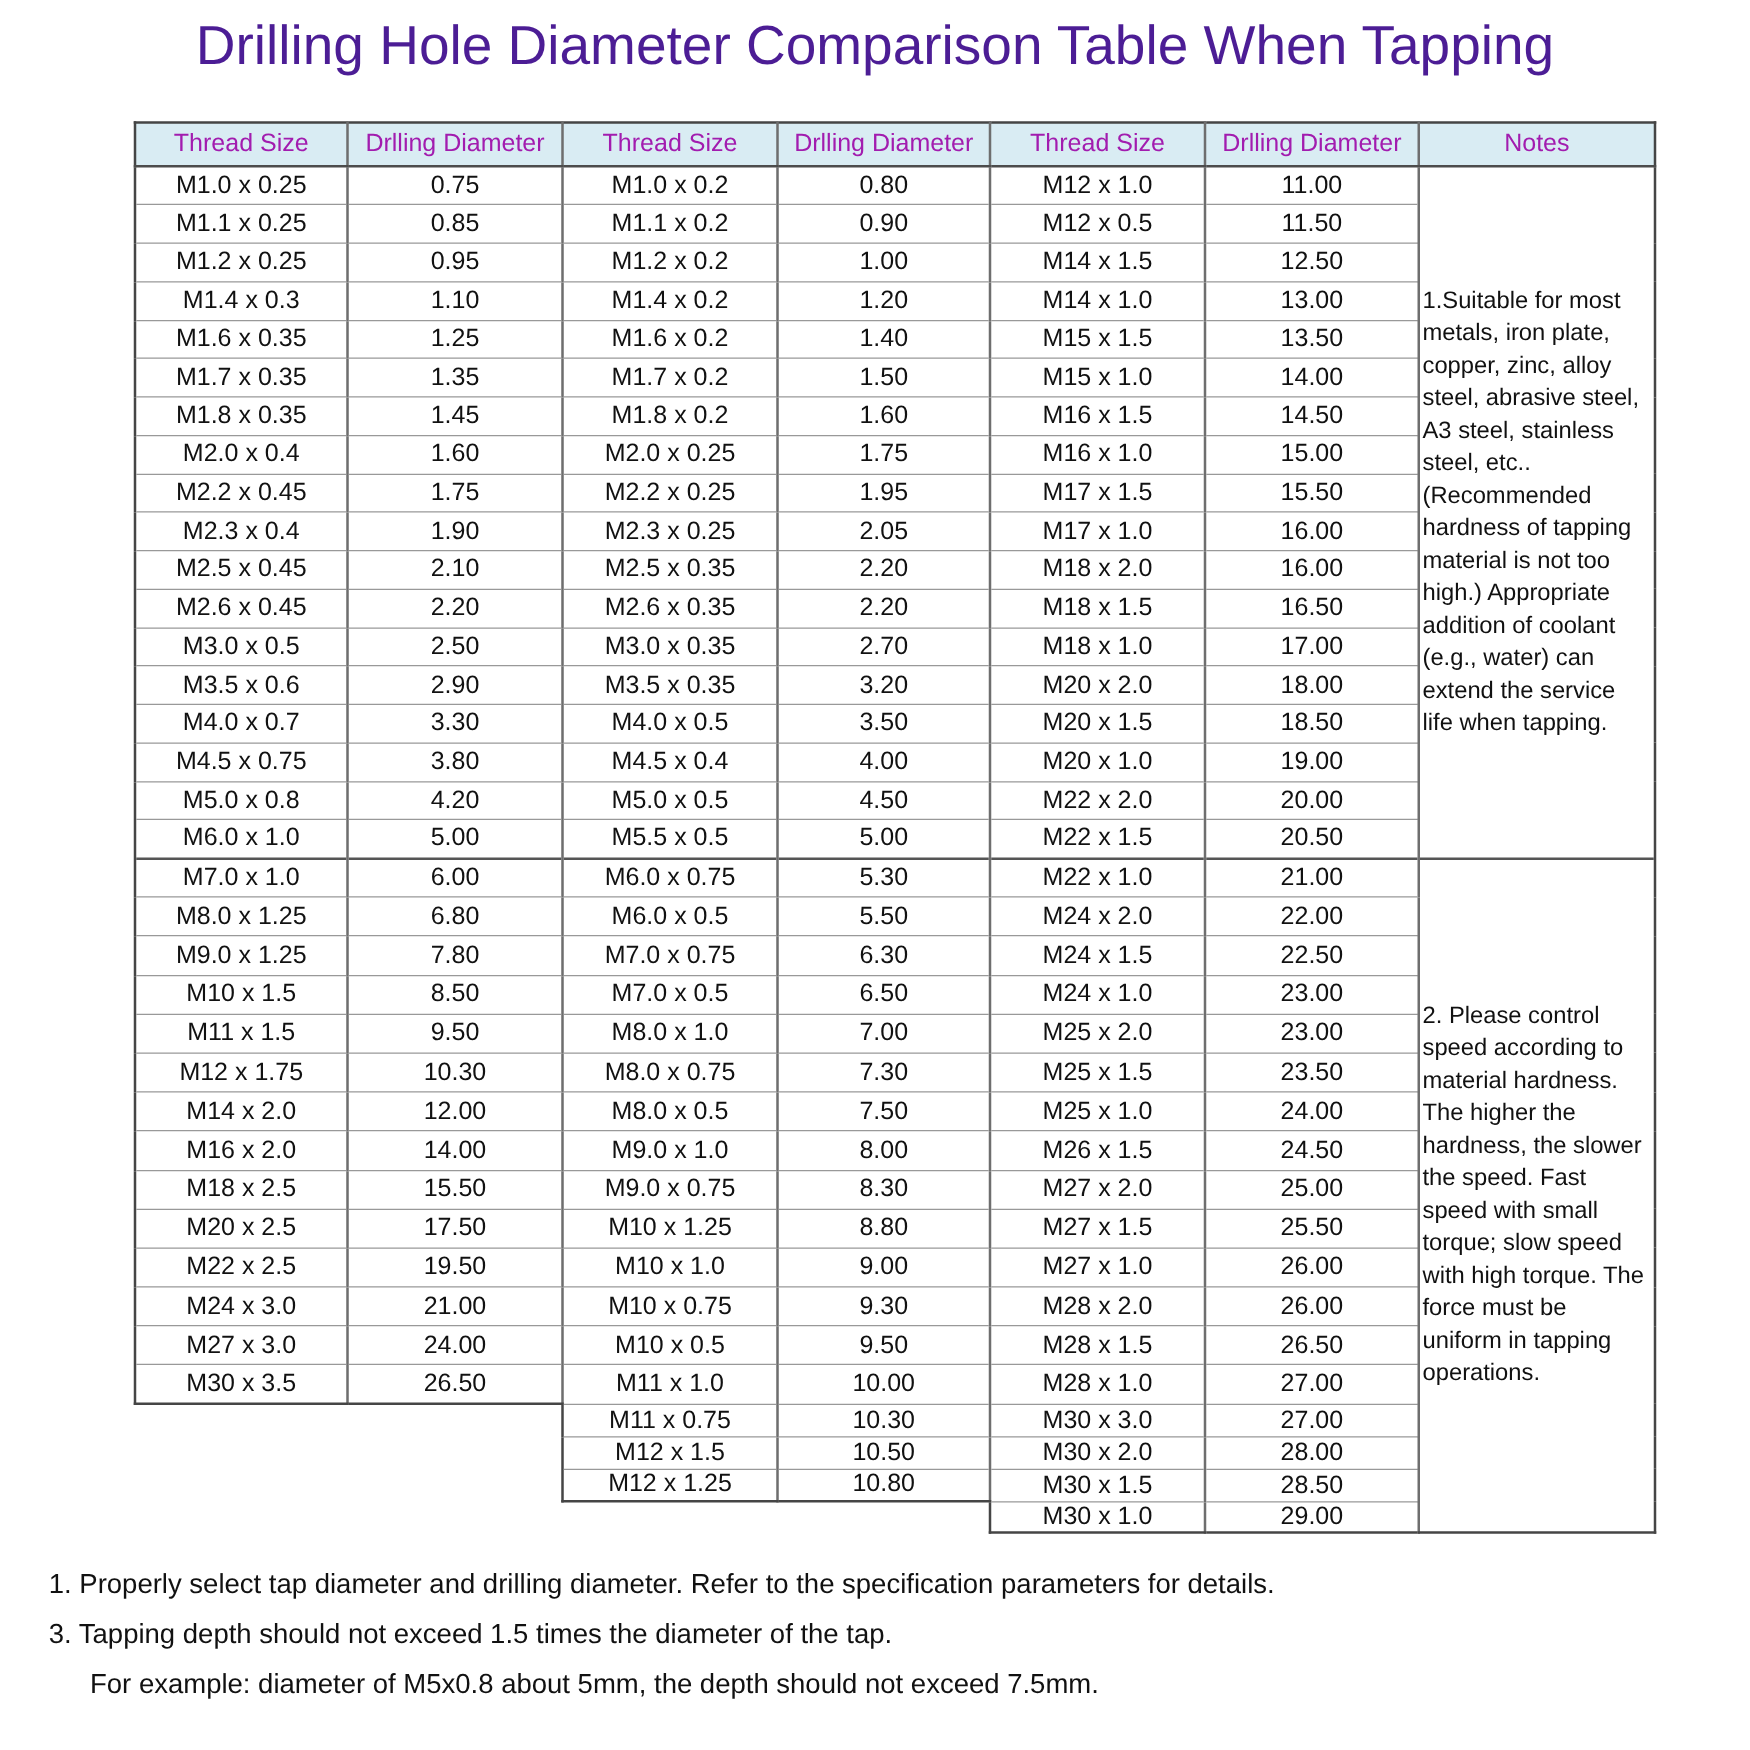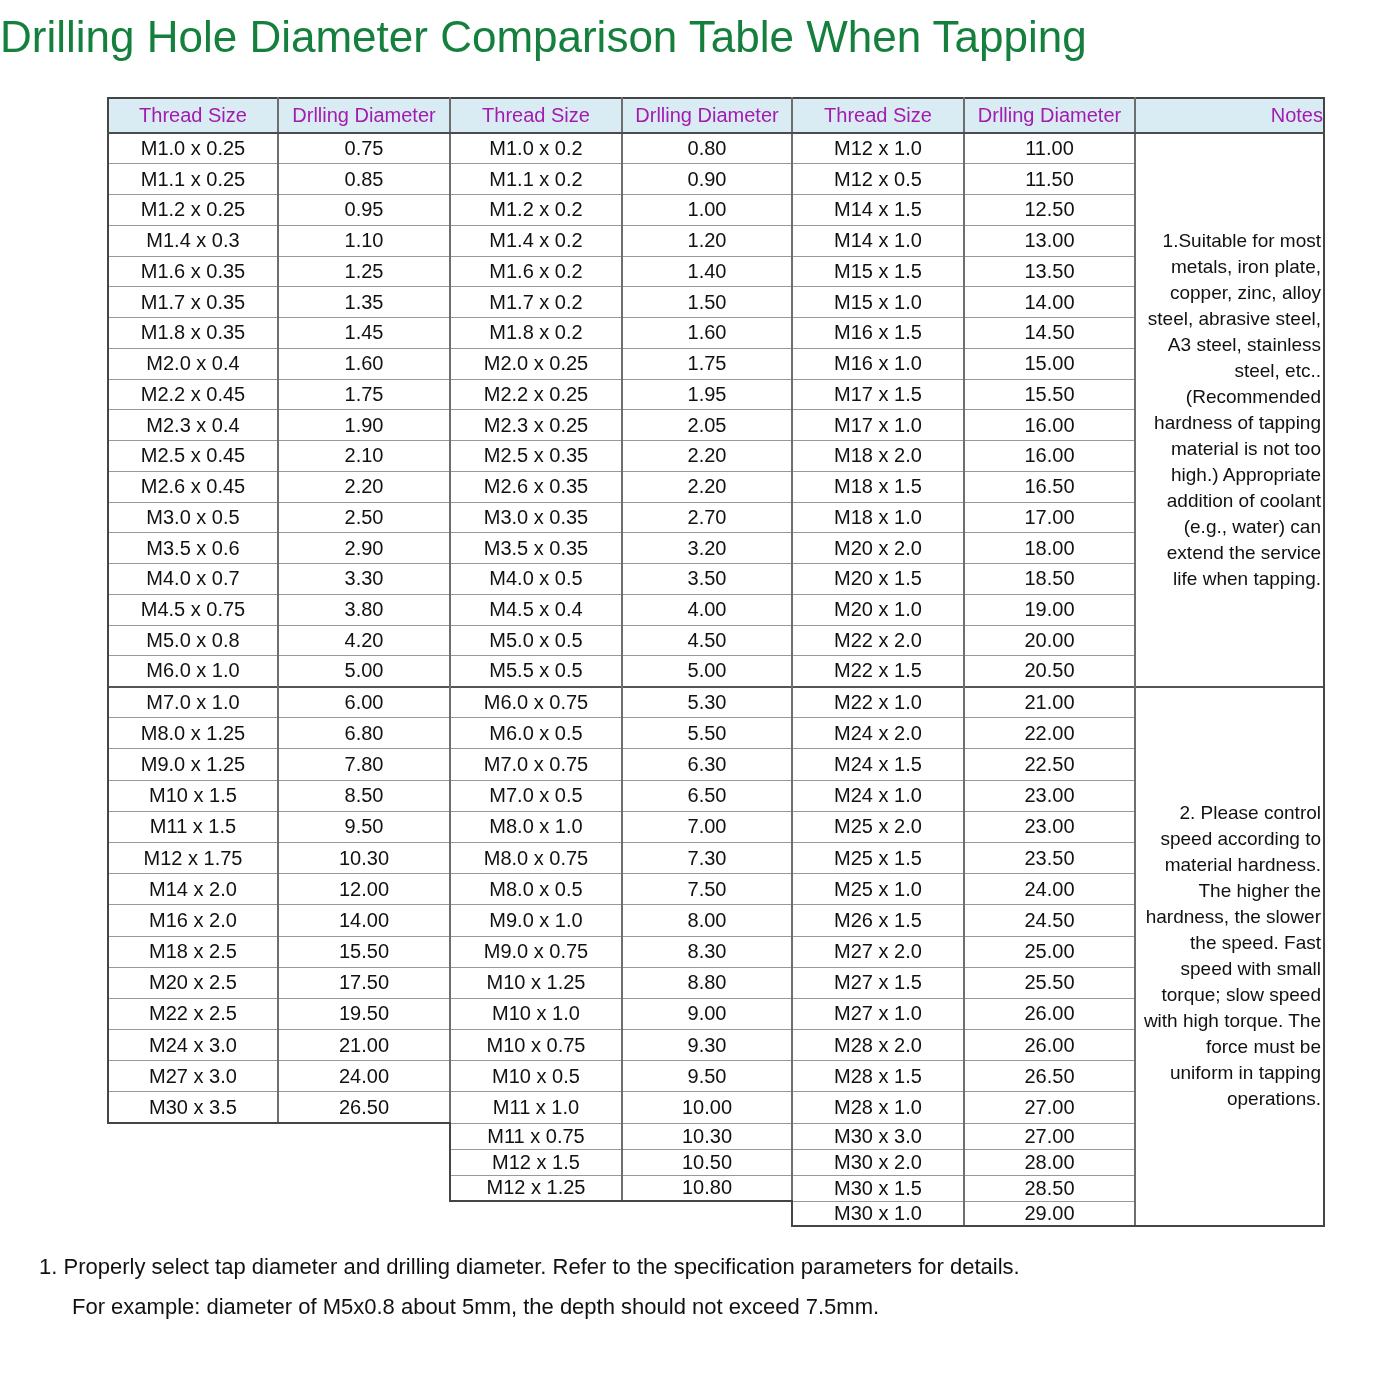--- a/index.html
+++ b/index.html
@@ -1,33 +1,33 @@
 <!DOCTYPE html>
 <html><head>
 <meta charset="utf-8">
 <style>
   html,body{margin:0;padding:0;background:#ffffff;}
   .page{position:relative;width:1400px;height:1400px;background:#ffffff;overflow:hidden;
         font-family:"Liberation Sans",sans-serif;color:#111;}
-  .title{position:absolute;top:12px;left:0;width:100%;margin:0;
-         font-size:44px;font-weight:400;color:#15803d;white-space:nowrap;letter-spacing:0;}
+  .title{position:absolute;top:12px;left:0;width:100%;text-align:center;margin:0;
+         font-size:44px;font-weight:400;color:#4c1d95;white-space:nowrap;letter-spacing:0;}
   table.cmp{position:absolute;left:107px;top:97px;width:1216px;border-collapse:collapse;table-layout:fixed;}
   th{background:#d9ecf3;font-weight:400;font-size:20px;color:#a21caf;height:33px;text-align:center;vertical-align:middle;
      border-left:2px solid #6e6e6e;border-right:2px solid #6e6e6e;
      border-top:2px solid #454545;border-bottom:2px solid #4c4c4c;padding:0;}
   td.c{font-size:20px;color:#111;text-align:center;vertical-align:middle;padding:0;
        border-top:1px solid #999999;border-bottom:1px solid #999999;
        border-left:2px solid #6e6e6e;border-right:2px solid #6e6e6e;}
   td.notes{font-size:19px;line-height:26px;color:#111;vertical-align:middle;padding:0 2px;
        background:#ffffff;
        border-left:2px solid #6e6e6e;border-right:2px solid #454545;
        border-top:1px solid #999999;border-bottom:1px solid #999999;}
   td.blank{border:none;background:#ffffff;}
   .b-l{border-left:2px solid #454545 !important;}
-  .b-r{border-right:2px solid #454545 !important;text-align:right;}
+  .b-r{border-right:2px solid #454545 !important;}
   .b-b{border-bottom:2px solid #454545 !important;}
   .sep{border-top:2px solid #555555 !important;}
   tr.r-a{height:30.75px;}
   tr.r-b{height:31.2px;}
   tr.r-c{height:26px;}
   tr.r-d{height:25px;}
   .footer{position:absolute;left:39px;top:1255px;font-size:22px;color:#111;}
   .fnote{margin-bottom:16px;line-height:24px;white-space:nowrap;}
   .fnote.indent{margin-left:33px;}
 </style>
@@ -347,15 +347,16 @@
           <td class="blank"></td>
           <td class="blank"></td>
           <td class="c b-l b-b">M30 x 1.0</td>
           <td class="c b-b">29.00</td>
         </tr>
       </tbody>
   </table>
 
   <div class="footer" id="footer-notes">
       <div class="fnote">1. Properly select tap diameter and drilling diameter. Refer to the specification parameters for details.</div>
+      <div class="fnote">3. Tapping depth should not exceed 1.5 times the diameter of the tap.</div>
       <div class="fnote indent">For example: diameter of M5x0.8 about 5mm, the depth should not exceed 7.5mm.</div>
     </div>
 </div>
 
 </body></html>

